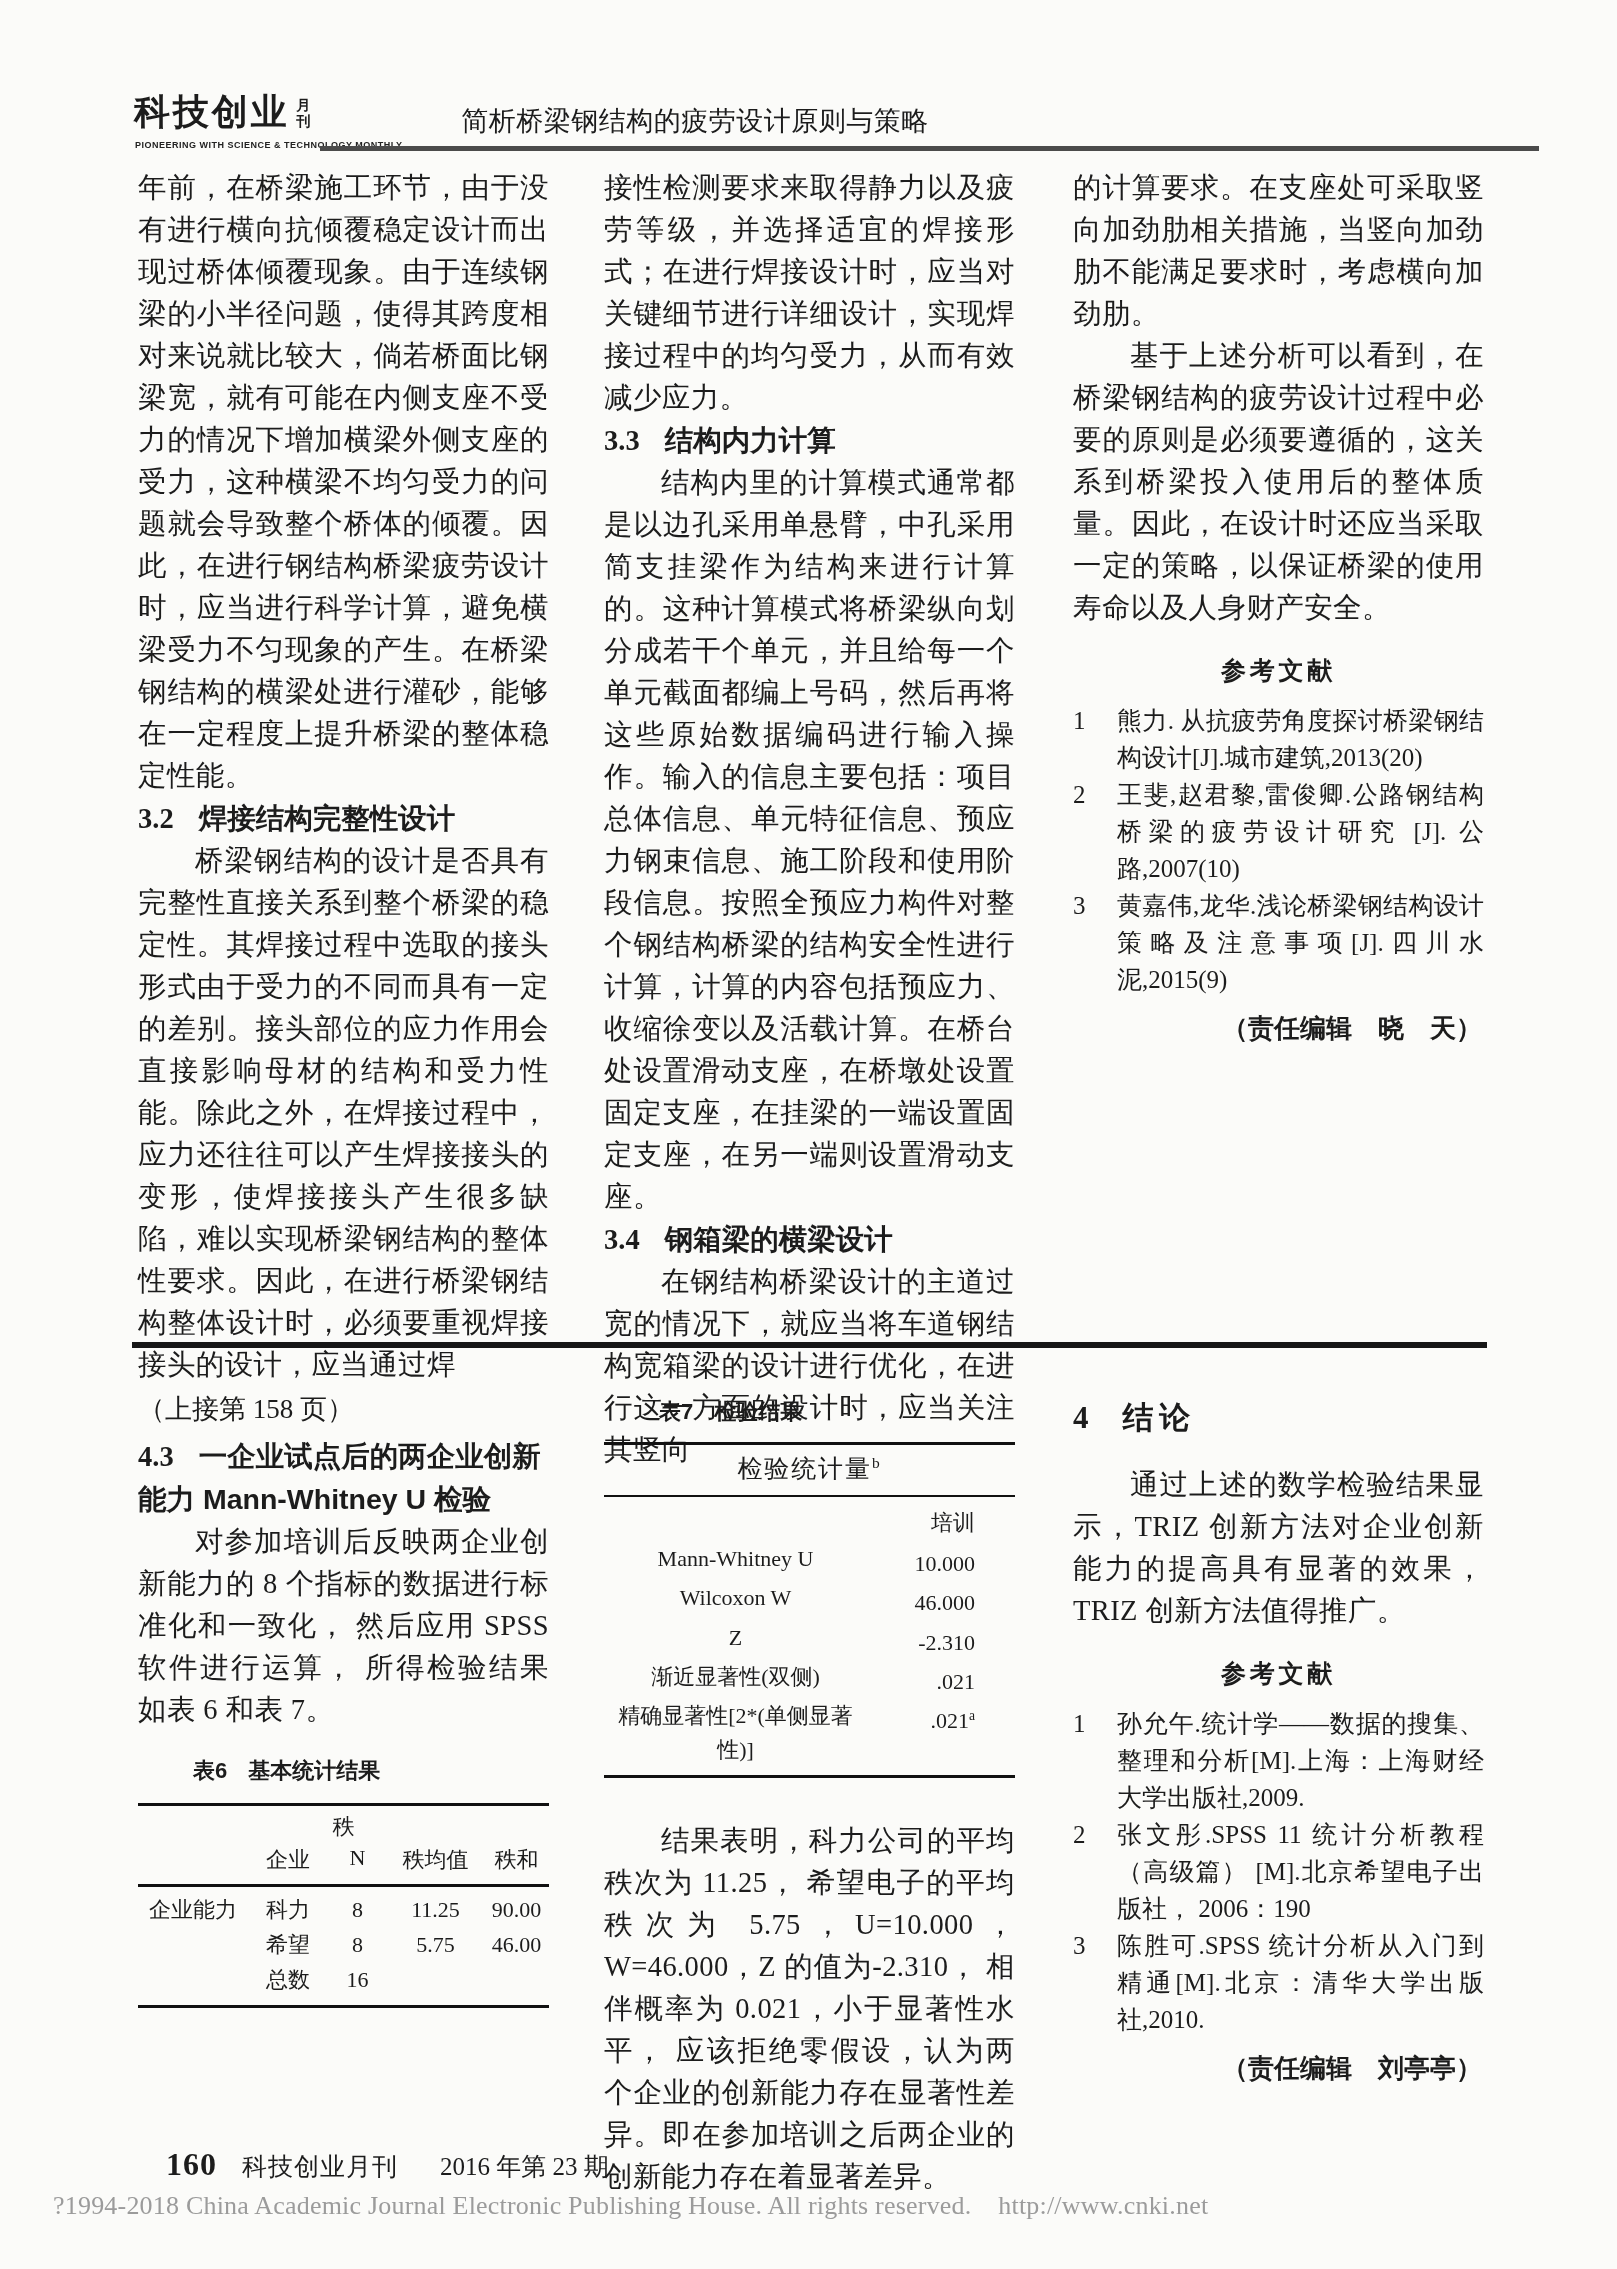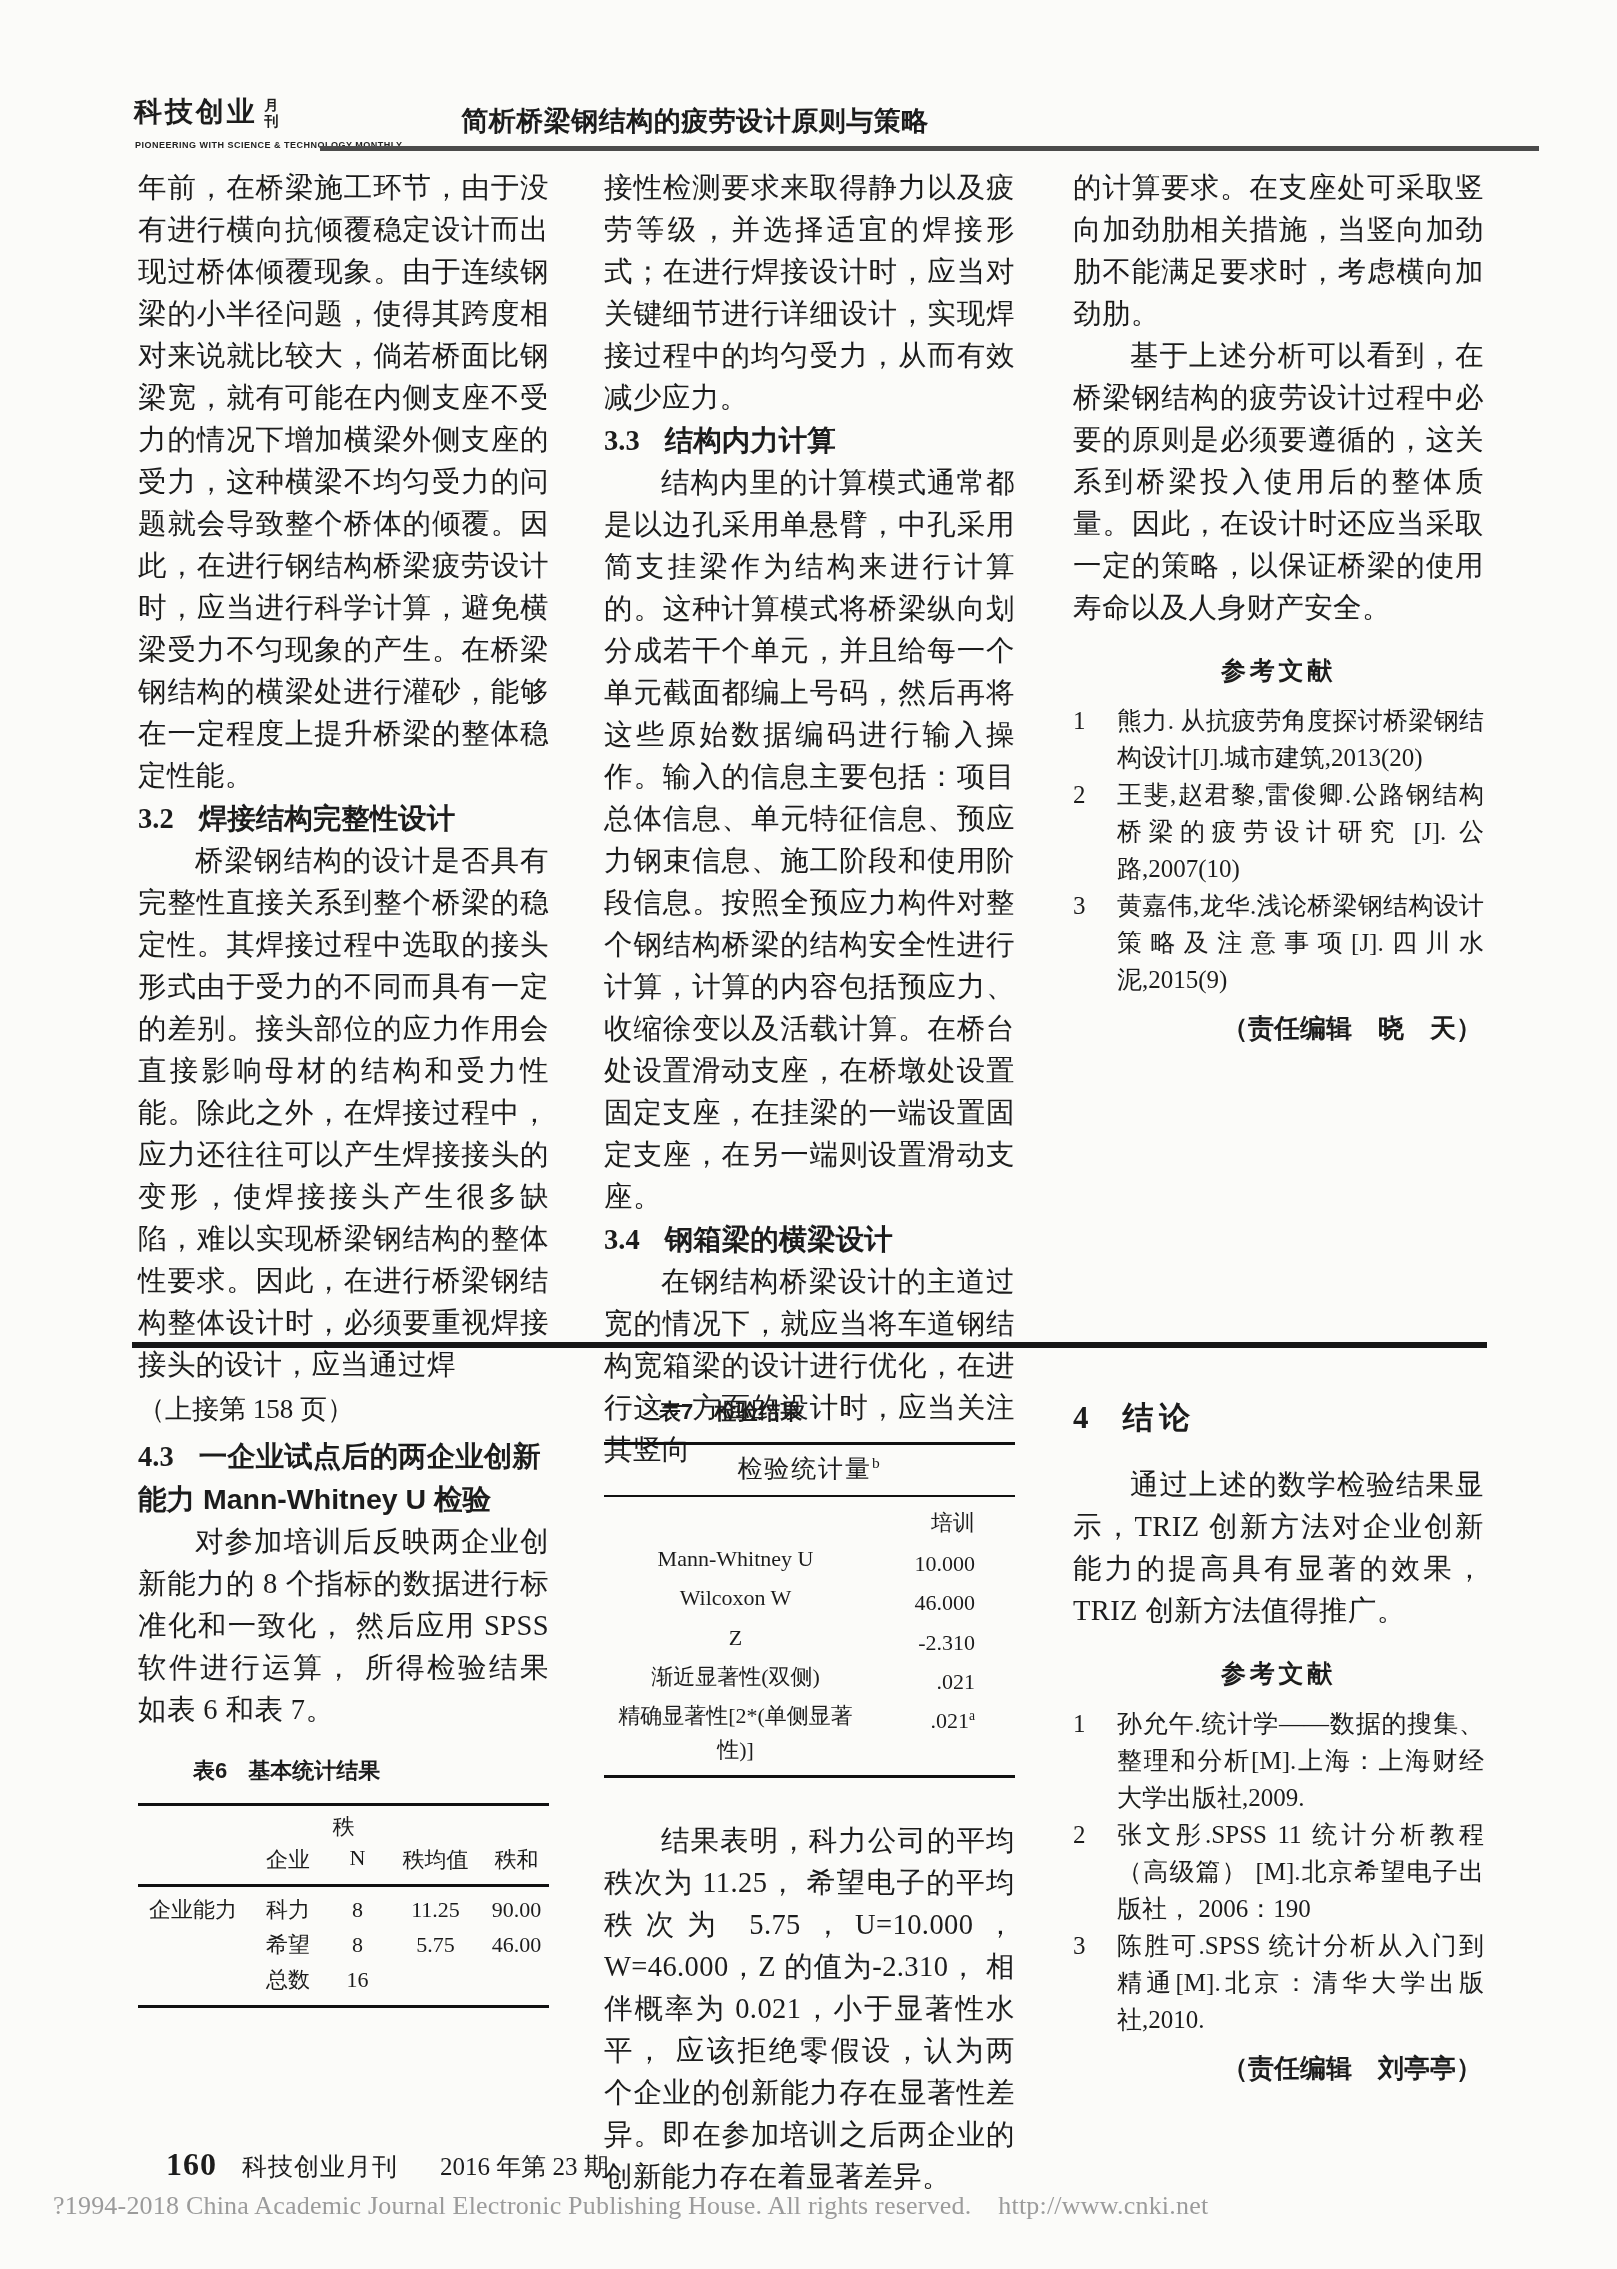--- a/index.html
+++ b/index.html
@@ -6,26 +6,26 @@
   #page{
     position:relative;width:1618px;height:2269px;margin:0 auto;
     background:#fbfbf9;color:#1c1c1c;
     font-family:"Liberation Serif","DejaVu Serif",serif;
     overflow:hidden;
   }
   .sans{font-family:"Liberation Sans","DejaVu Sans",sans-serif;}
 
   
   .logo-wrap{position:absolute;left:134px;top:93px;display:flex;align-items:flex-start;}
-  .logo-main{font-size:28px;font-weight:bold;letter-spacing:2.9px;line-height:38px;}
+  .logo-main{font-size:36px;font-weight:bold;letter-spacing:2.9px;line-height:38px;}
   .logo-sub{display:flex;flex-direction:column;font-size:14.3px;line-height:16px;margin-left:6.7px;margin-top:3.8px;font-weight:bold;}
   .logo-tagline{position:absolute;left:135px;top:140px;font-size:9px;letter-spacing:0.5px;white-space:nowrap;font-weight:bold;color:#222;}
   .header-rule{position:absolute;left:320px;top:146px;width:1219px;height:4.8px;background:#4b4b4b;}
   .article-title{position:absolute;left:0;top:103px;width:1390px;text-align:center;
-    font-size:27px;font-weight:bold;letter-spacing:0.5px;}
+    font-size:27px;font-weight:normal;letter-spacing:0.5px;}
 
   
   .col{position:absolute;width:411px;text-align:justify;}
   #a1c1{left:138px;top:167px;}
   #a1c2{left:604px;top:167px;}
   #a1c3{left:1073px;top:167px;}
   #a2c1{left:138px;top:1391px;}
   #a2c2{left:604px;top:1391px;}
   #a2c3{left:1073px;top:1391px;}
 

